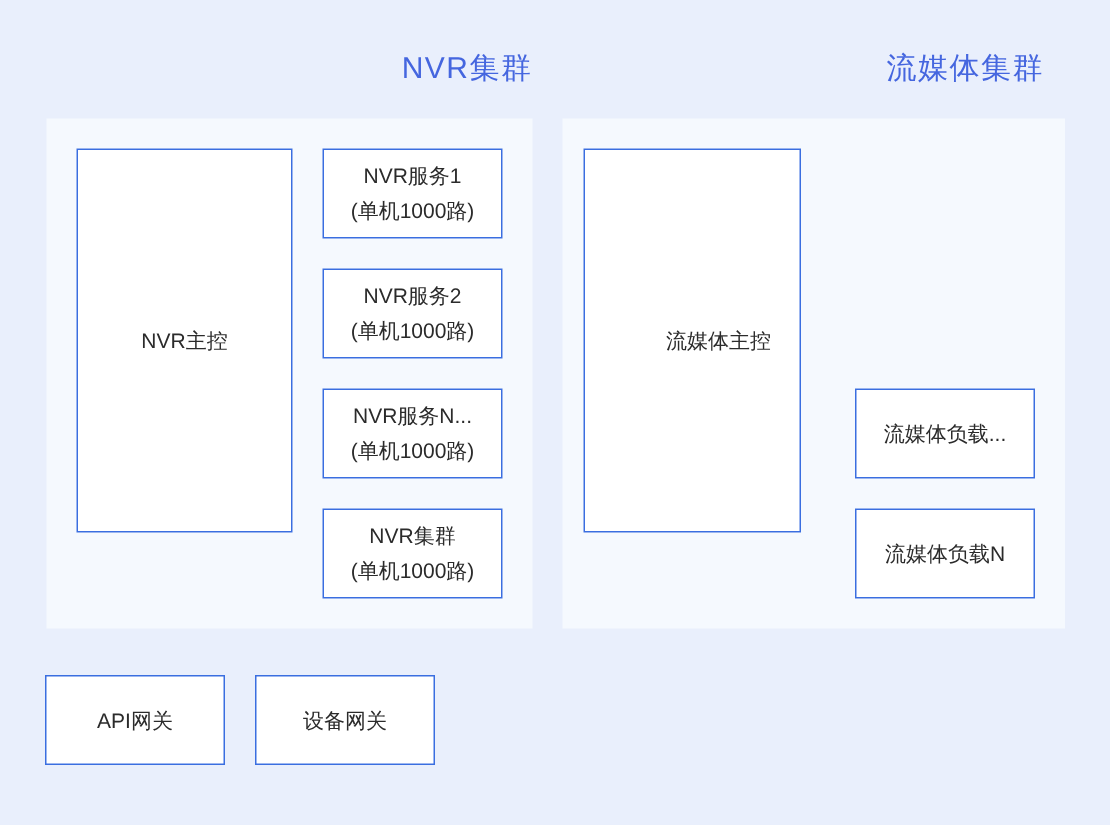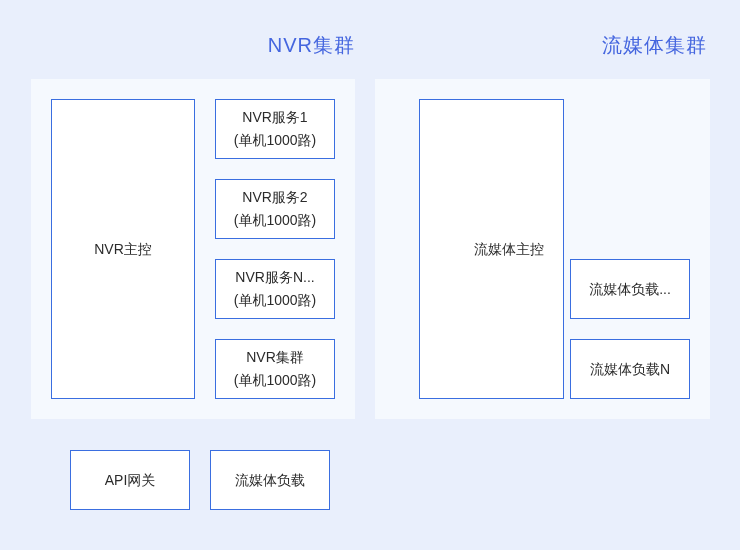--- a/index.html
+++ b/index.html
@@ -21,57 +21,56 @@
   }
   .cluster-title{
     position:absolute;
     top:32px;
     font-size:20px;
     letter-spacing:1px;
     color:var(--title-blue);
     text-align:right;
   }
   .cluster-title.left{left:31px;width:324px;}
-  .cluster-title.right{left:372px;width:335px;}
+  .cluster-title.right{left:361px;width:335px;}
   .panel{
     position:absolute;
     top:79px;
     height:340px;
     background:var(--panel-bg);
   }
   .panel.left{left:31px;width:324px;}
   .panel.right{left:375px;width:335px;}
   .box{
     position:absolute;
     background:var(--box-bg);
     border:1px solid var(--box-border);
     display:flex;
     flex-direction:column;
     align-items:center;
     justify-content:center;
     text-align:center;
     font-size:14px;
     line-height:23px;
   }
-  .main-box{top:20px;height:300px;}
+  .main-box{top:20px;height:256px;}
   .panel.left .main-box{left:20px;width:144px;}
-  .panel.right .main-box{left:44px;width:145px;padding-left:35px;}
+  .panel.right .main-box{left:14px;width:145px;padding-left:35px;}
   .sub-box{width:120px;height:60px;}
   .panel.left .sub-box{left:184px;}
   .panel.right .sub-box{left:195px;}
   .sub-box.r0{top:20px;}
   .sub-box.r1{top:100px;}
   .sub-box.r2{top:180px;}
   .sub-box.r3{top:260px;}
   .gateway{
     position:absolute;
     top:450px;
     width:120px;
     height:60px;
-    margin-left:40px;
   }
   .gateway.g0{left:30px;}
   .gateway.g1{left:170px;}
 </style>
 </head>
 <body>
 
 <div class="cluster-title left">NVR集群</div>
 <div class="cluster-title right">流媒体集群</div>
 
@@ -106,14 +105,14 @@
   </div>
   <div class="box sub-box r2">
     <span>流媒体负载...</span>
   </div>
 </div>
 
 <div class="box gateway g0">
   <span>API网关</span>
 </div>
 <div class="box gateway g1">
-  <span>流媒体负载</span>
+  <span>设备网关</span>
 </div>
 
 </body></html>

